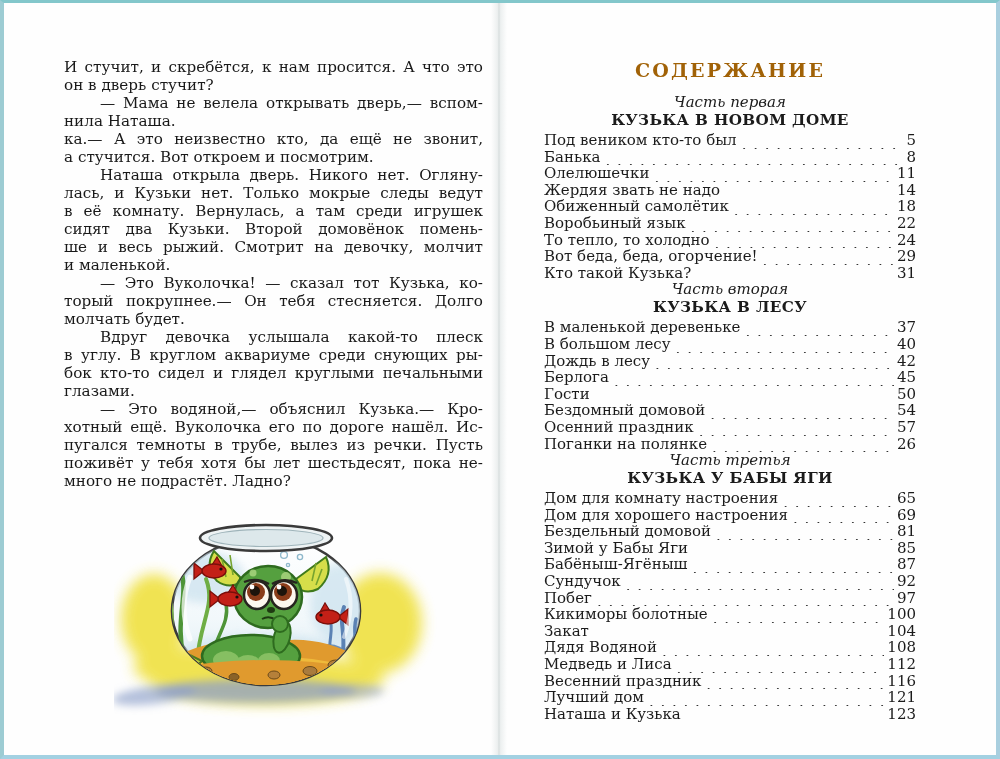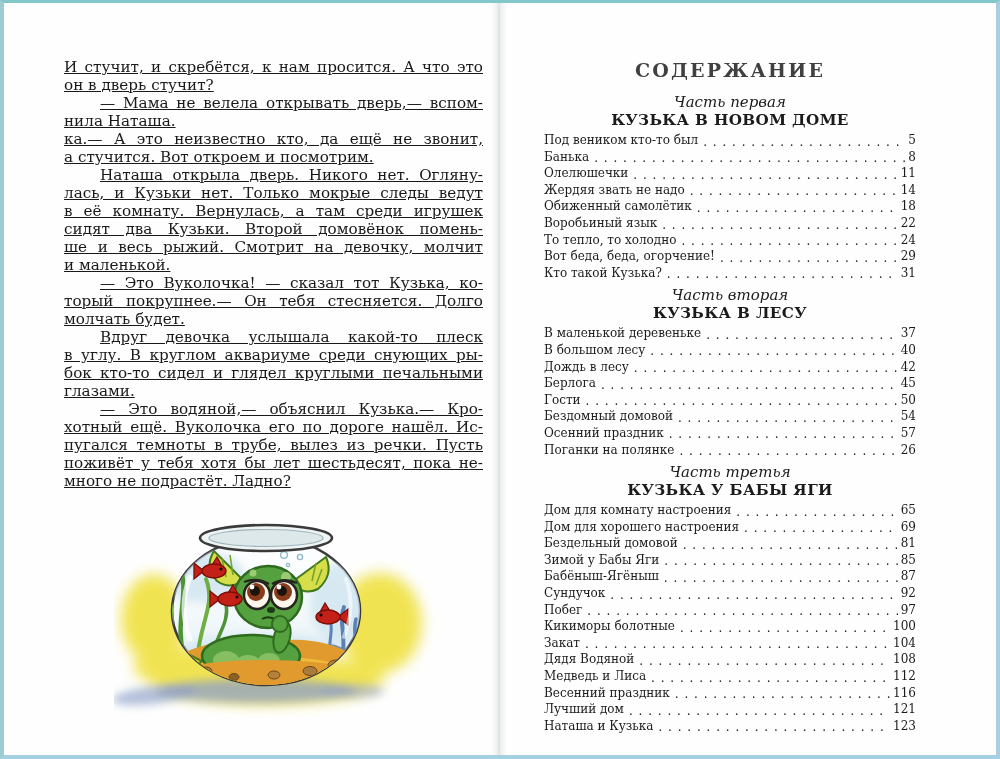--- a/index.html
+++ b/index.html
@@ -3,32 +3,32 @@
 <meta charset="utf-8">
 <style>
   html,body{margin:0;padding:0;overflow:hidden;}
   body{width:1000px;height:759px;background:#ffffff;font-family:"DejaVu Serif",serif;color:#1b1b1b;}
   .stage{position:relative;width:1000px;height:759px;background:#fefefe;box-sizing:border-box;
          border-top:3px solid #83c7cb;border-left:4px solid #9dccd3;
          border-right:4px solid #a9cfdf;border-bottom:4px solid #a3d1e2;}
   .gutter{position:absolute;left:487px;top:0;width:16px;height:100%;
           background:linear-gradient(90deg,rgba(222,228,228,0) 0%,rgba(222,228,228,.55) 40%,#d9dfdf 50%,rgba(222,228,228,.55) 60%,rgba(222,228,228,0) 100%);}
   
-  .story{position:absolute;left:60px;top:55px;width:419px;font-size:15.2px;line-height:18px;color:#191919;text-decoration:underline;}
+  .story{position:absolute;left:60px;top:55px;width:419px;font-size:15.2px;line-height:18px;color:#191919;}
   .story .line{text-align:justify;text-align-last:justify;white-space:normal;height:18px;overflow:hidden;}
   .story .line.para-end{text-align-last:left;}
   .story .line.indent{padding-left:36px;}
   
   .illo{position:absolute;left:110px;top:504px;width:340px;height:222px;}
   
   .toc-wrap{position:absolute;left:540px;top:56px;width:372px;}
   .toc-title{margin:0 0 13px 0;text-align:center;font-size:19px;font-weight:bold;letter-spacing:2.2px;}
-  .part-label{text-align:center;font-style:italic;font-size:15px;line-height:17px;margin-top:6px;}
+  .part-label{text-align:center;font-style:italic;font-size:15px;line-height:17px;}
   .part-title{text-align:center;font-weight:bold;font-size:15.2px;line-height:18px;letter-spacing:.4px;margin-bottom:3px;}
-  .toc-row{display:flex;align-items:center;font-size:12px;line-height:16.6px;height:16.6px;}
+  .toc-row{display:flex;align-items:flex-end;font-size:15px;line-height:16.6px;height:16.6px;}
   .toc-entry-title{white-space:nowrap;}
   .toc-dots{flex:1;overflow:hidden;position:relative;height:1em;margin:0 3px 0 2px;}
   .toc-dots::after{content:". . . . . . . . . . . . . . . . . . . . . . . . . . . . . . . . . . . . . . . . . . . . . . . . . . . . . . . . . . . . . . . . . . . . . . . . . . . .";
         position:absolute;left:3px;bottom:-0.32em;white-space:nowrap;letter-spacing:1px;color:#222;}
   .toc-page{white-space:nowrap;text-align:right;}
 </style>
 </head>
 <body>
 
 <div class="stage">
@@ -194,21 +194,21 @@
     </g>
 
     <ellipse cx="152" cy="31" rx="66" ry="13" fill="#eef3f4" stroke="#3a3a3a" stroke-width="2.6"></ellipse>
     <ellipse cx="152" cy="31" rx="57" ry="8.5" fill="#dde8eb" stroke="#9fb4ba" stroke-width="1.2"></ellipse>
 
     <path d="M76 70 Q64 100 76 132" fill="none" stroke="#ffffff" stroke-width="5" opacity=".7" stroke-linecap="round"></path>
     <path d="M232 72 Q242 100 230 130" fill="none" stroke="#ffffff" stroke-width="4" opacity=".55" stroke-linecap="round"></path>
   </svg>
 
   <div class="toc-wrap">
-    <h1 class="toc-title" style="color: #404040;">СОДЕРЖАНИЕ</h1>
+    <h1 class="toc-title" style="color: #a16207;">СОДЕРЖАНИЕ</h1>
     <div id="toc">
         <div class="part-label">Часть первая</div>
         <div class="part-title">КУЗЬКА В НОВОМ ДОМЕ</div>
         <div class="toc-row">
           <span class="toc-entry-title">Под веником кто-то был</span>
           <span class="toc-dots"></span>
           <span class="toc-page">5</span>
         </div>
         <div class="toc-row">
           <span class="toc-entry-title">Банька</span>

